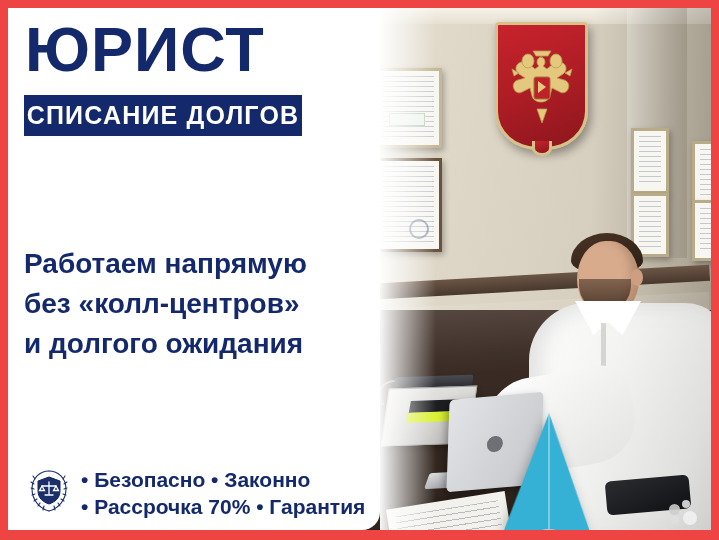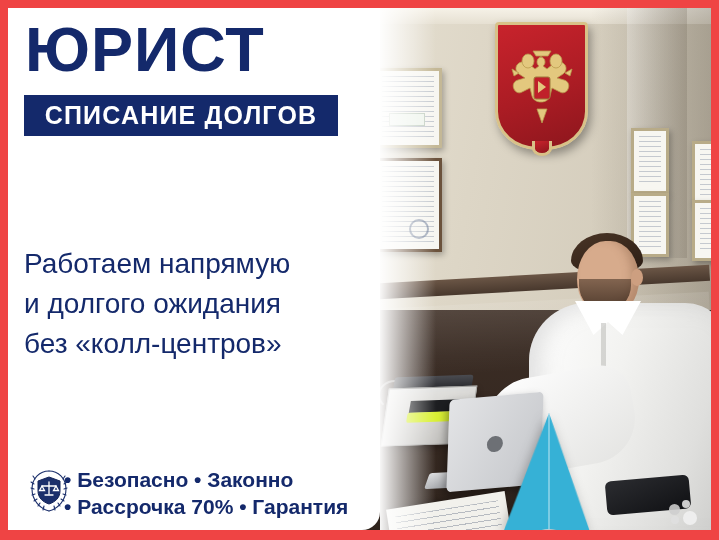--- a/index.html
+++ b/index.html
@@ -285,41 +285,41 @@
   
   .title{
     position:absolute;left:25px;top:18px;
     font-size:63px;line-height:1;
     font-weight:700;letter-spacing:1px;
     color:#14296b;
     white-space:nowrap;
   }
   .subtitle-box{
     position:absolute;left:24px;top:95px;
-    width:314px;height:41px;
+    width:278px;height:41px;
     background:#14296b;
     display:flex;align-items:center;justify-content:center;
   }
   .subtitle{
     font-size:25px;font-weight:700;letter-spacing:1.2px;
     color:#ffffff;white-space:nowrap;
   }
 
   
   .headline{
     position:absolute;left:24px;top:244px;
     font-size:28px;line-height:1.42;
-    font-weight:400;color:#14296b;
+    font-weight:700;color:#14296b;
     white-space:nowrap;
   }
   .headline div{white-space:nowrap;}
 
   
   .bullets{
-    position:absolute;left:64px;top:467px;
+    position:absolute;left:81px;top:467px;
     font-size:21px;line-height:1.28;
     font-weight:700;color:#14296b;
     white-space:nowrap;
   }
 
   .emblem{
     position:absolute;left:26px;top:468px;width:46px;height:46px;
   }
 
   
@@ -438,22 +438,22 @@
   <div class="card-fade"></div>
 
   <div class="title">ЮРИСТ</div>
 
   <div class="subtitle-box">
     <span class="subtitle">СПИСАНИЕ ДОЛГОВ</span>
   </div>
 
   <div class="headline">
     <div>Работаем напрямую</div>
+    <div>без «колл-центров»</div>
     <div>и долгого ожидания</div>
-    <div>без «колл-центров»</div>
   </div>
 
   <svg class="emblem" viewBox="0 0 46 46">
     <g fill="none" stroke="#1b2f6b" stroke-width="1.1" stroke-linecap="round">
       <path d="M23 3C14 3 6 10 6 21s8 20 17 22"></path>
       <path d="M23 3c9 0 17 7 17 18S32 41 23 43"></path>
       <path d="M9 11l-2-3M8 16l-3-2M8 21l-3-1M9 26l-3 1M11 31l-3 2M14 35l-2 3M18 38l-1 4M37 11l2-3M38 16l3-2M38 21l3-1M37 26l3 1M35 31l3 2M32 35l2 3M28 38l1 4"></path>
     </g>
     <path d="M23 9l11 4v10c0 7-5 11-11 13-6-2-11-6-11-13V13z" fill="#1b2f6b" stroke="#16265a" stroke-width="1"></path>
     <g stroke="#ffffff" stroke-width="1.3" fill="none" stroke-linecap="round">

